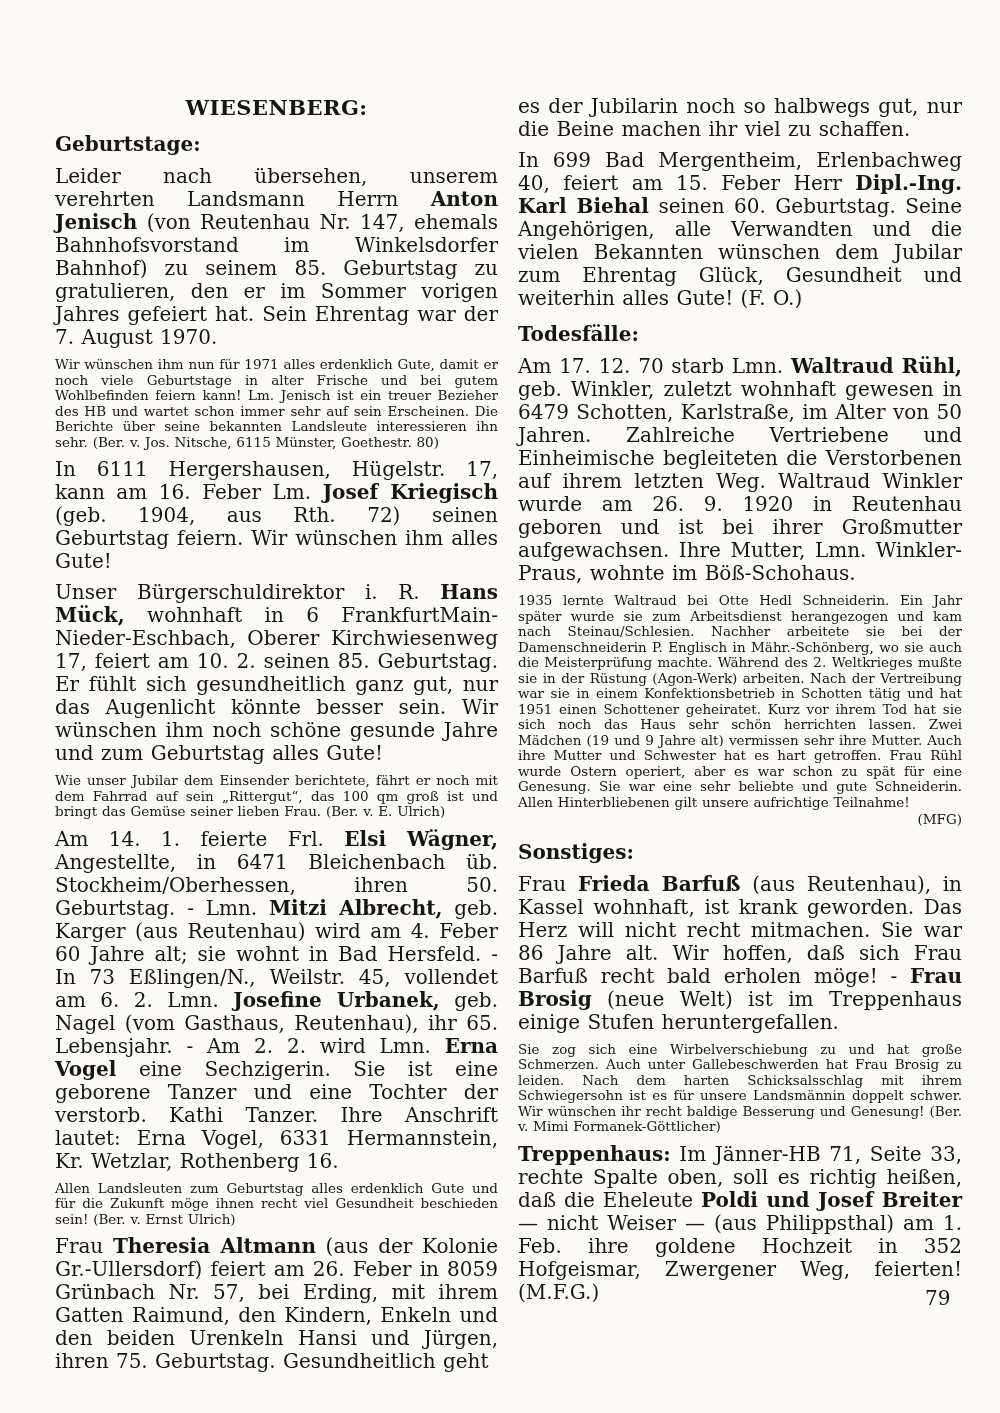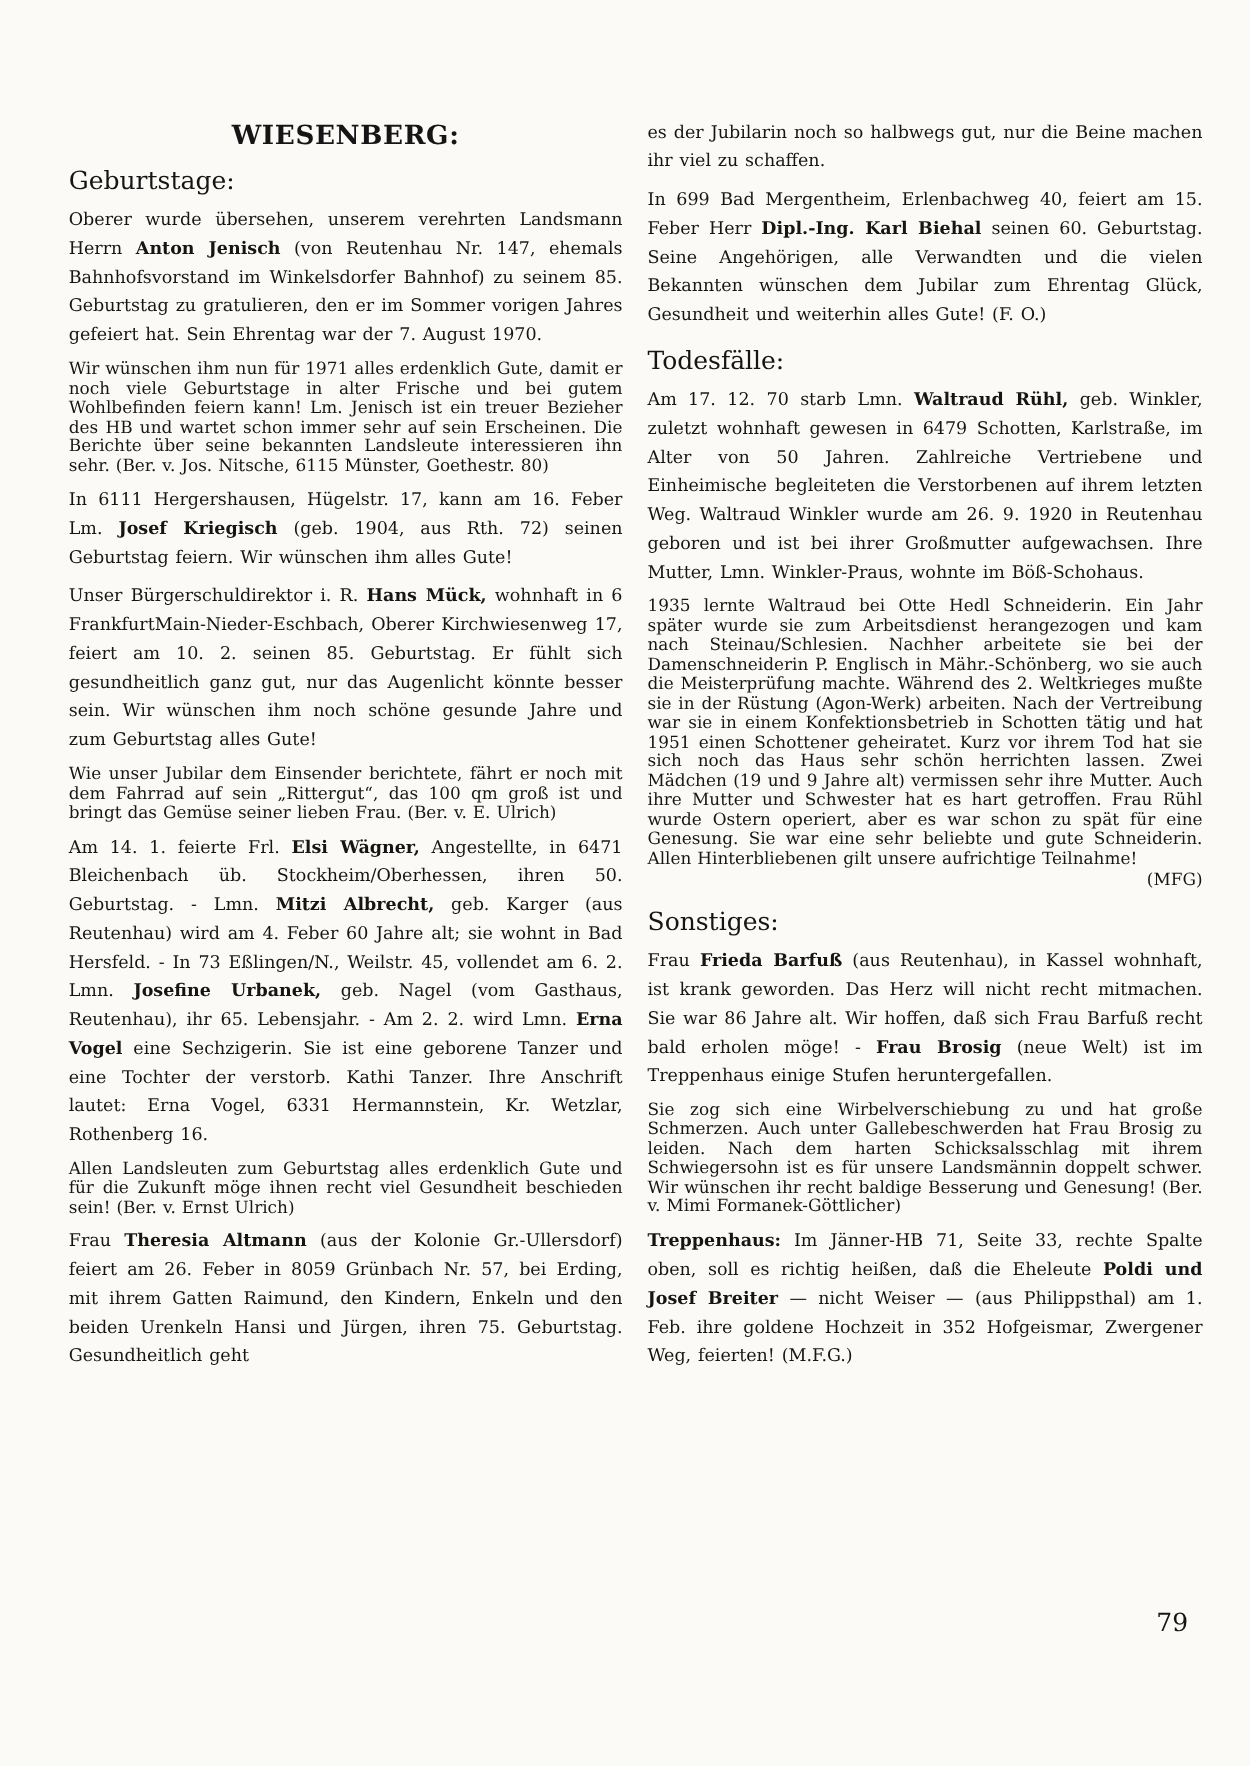--- a/index.html
+++ b/index.html
@@ -9,44 +9,44 @@
     font-family:"DejaVu Serif","Liberation Serif",serif;
     color:#151515;
     -webkit-font-smoothing:antialiased;
   }
   .page { position:relative; width:1000px; height:1413px; overflow:hidden; }
   .col { position:absolute; top:95px; }
   .col-left  { left:55px;  width:443px; }
   .col-right { left:518px; width:444px; }
 
   .heading    { font-size:21px; font-weight:bold; letter-spacing:.5px; margin:0 0 9px;text-align:center; }
-  .subheading { font-size:20px; font-weight:normal; margin:12px 0 9px; }
+  .subheading { font-size:20px; font-weight:bold; margin:12px 0 9px; }
 
   .para { margin:0 0 8px; text-align:justify; text-justify:inter-word; }
-  .para.body  { font-size:14px;   line-height:23px;   word-spacing:1px; }
+  .para.body  { font-size:20px;   line-height:23px;   word-spacing:1px; }
   .para.small { font-size:13.5px; line-height:15.5px; word-spacing:.5px; }
   .attribution {
     font-size:13.5px; line-height:15.5px; text-align:right;
     margin:-6px 0 8px;
   }
   .b { font-weight:bold; }
 
   .page-number {
     position:absolute; top:1286px; left:925px;
     font-size:20px; font-weight:normal;
   }
 </style>
 </head>
 <body>
 
 <div class="page">
   <div class="col col-left">
       <div class="heading">WIESENBERG:</div>
       <div class="subheading">Geburtstage:</div>
-      <p class="para body"><span>Oberer wurde übersehen, unserem verehrten Landsmann Herrn </span><span class="b">Anton Jenisch</span><span> (von Reutenhau Nr. 147, ehemals Bahnhofsvorstand im Winkelsdorfer Bahnhof) zu seinem 85. Geburtstag zu gratulieren, den er im Sommer vorigen Jahres gefeiert hat. Sein Ehrentag war der 7. August 1970.</span></p>
+      <p class="para body"><span>Leider nach übersehen, unserem verehrten Landsmann Herrn </span><span class="b">Anton Jenisch</span><span> (von Reutenhau Nr. 147, ehemals Bahnhofsvorstand im Winkelsdorfer Bahnhof) zu seinem 85. Geburtstag zu gratulieren, den er im Sommer vorigen Jahres gefeiert hat. Sein Ehrentag war der 7. August 1970.</span></p>
       <p class="para small"><span>Wir wünschen ihm nun für 1971 alles erdenklich Gute, damit er noch viele Geburtstage in alter Frische und bei gutem Wohlbefinden feiern kann! Lm. Jenisch ist ein treuer Bezieher des HB und wartet schon immer sehr auf sein Erscheinen. Die Berichte über seine bekannten Landsleute interessieren ihn sehr. (Ber. v. Jos. Nitsche, 6115 Münster, Goethestr. 80)</span></p>
       <p class="para body"><span>In 6111 Hergershausen, Hügelstr. 17, kann am 16. Feber Lm. </span><span class="b">Josef Kriegisch</span><span> (geb. 1904, aus Rth. 72) seinen Geburtstag feiern. Wir wünschen ihm alles Gute!</span></p>
       <p class="para body"><span>Unser Bürgerschuldirektor i. R. </span><span class="b">Hans Mück,</span><span> wohnhaft in 6 FrankfurtMain-Nieder-Eschbach, Oberer Kirchwiesenweg 17, feiert am 10. 2. seinen 85. Geburtstag. Er fühlt sich gesundheitlich ganz gut, nur das Augenlicht könnte besser sein. Wir wünschen ihm noch schöne gesunde Jahre und zum Geburtstag alles Gute!</span></p>
       <p class="para small"><span>Wie unser Jubilar dem Einsender berichtete, fährt er noch mit dem Fahrrad auf sein „Rittergut“, das 100 qm groß ist und bringt das Gemüse seiner lieben Frau. (Ber. v. E. Ulrich)</span></p>
       <p class="para body"><span>Am 14. 1. feierte Frl. </span><span class="b">Elsi Wägner,</span><span> Angestellte, in 6471 Bleichenbach üb. Stockheim/Oberhessen, ihren 50. Geburtstag. - Lmn. </span><span class="b">Mitzi Albrecht,</span><span> geb. Karger (aus Reutenhau) wird am 4. Feber 60 Jahre alt; sie wohnt in Bad Hersfeld. - In 73 Eßlingen/N., Weilstr. 45, vollendet am 6. 2. Lmn. </span><span class="b">Josefine Urbanek,</span><span> geb. Nagel (vom Gasthaus, Reutenhau), ihr 65. Lebensjahr. - Am 2. 2. wird Lmn. </span><span class="b">Erna Vogel</span><span> eine Sechzigerin. Sie ist eine geborene Tanzer und eine Tochter der verstorb. Kathi Tanzer. Ihre Anschrift lautet: Erna Vogel, 6331 Hermannstein, Kr. Wetzlar, Rothenberg 16.</span></p>
       <p class="para small"><span>Allen Landsleuten zum Geburtstag alles erdenklich Gute und für die Zukunft möge ihnen recht viel Gesundheit beschieden sein! (Ber. v. Ernst Ulrich)</span></p>
       <p class="para body"><span>Frau </span><span class="b">Theresia Altmann</span><span> (aus der Kolonie Gr.-Ullersdorf) feiert am 26. Feber in 8059 Grünbach Nr. 57, bei Erding, mit ihrem Gatten Raimund, den Kindern, Enkeln und den beiden Urenkeln Hansi und Jürgen, ihren 75. Geburtstag. Gesundheitlich geht</span></p>
     </div>
   <div class="col col-right">
       <p class="para body"><span>es der Jubilarin noch so halbwegs gut, nur die Beine machen ihr viel zu schaffen.</span></p>

